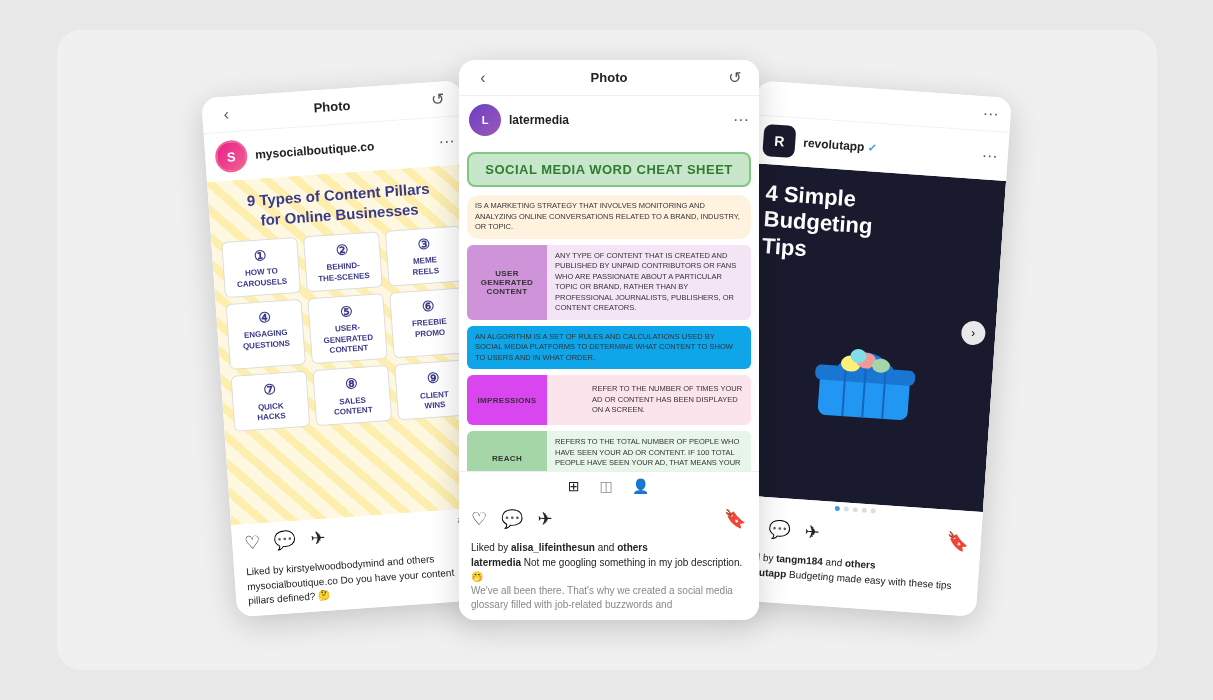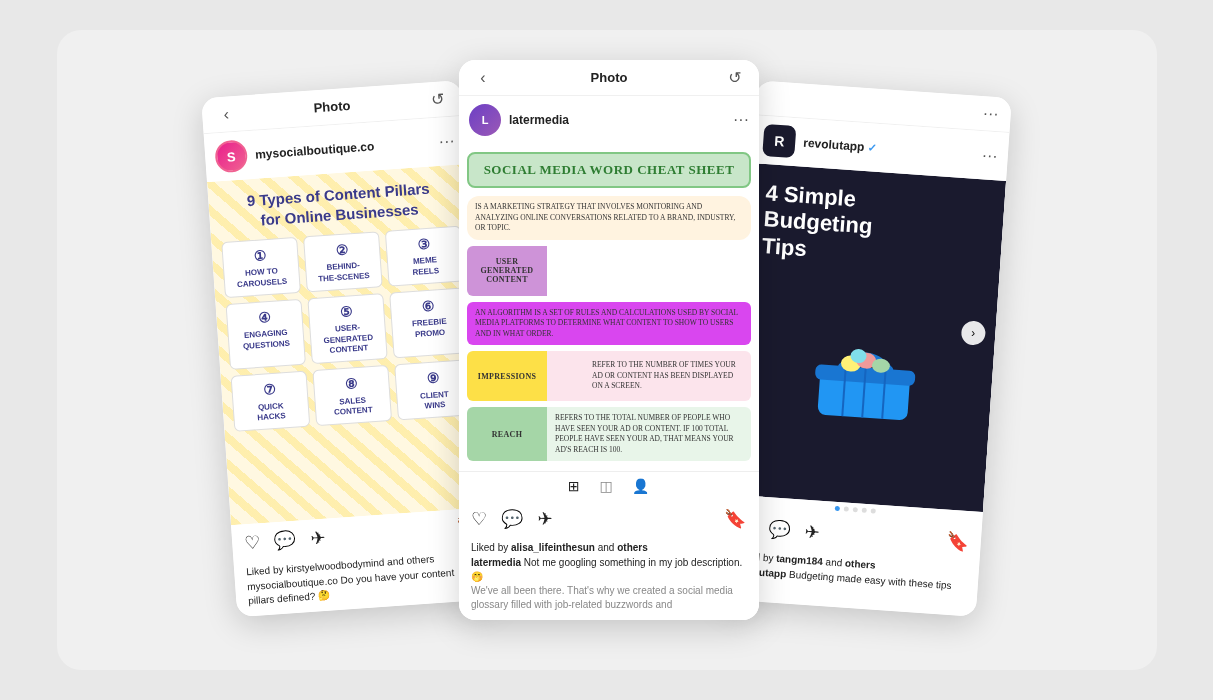--- a/index.html
+++ b/index.html
@@ -195,21 +195,20 @@
       font-size: 14px;
       margin-bottom: 3px;
     }
 
     
     .cheat-sheet {
       background: #fff;
       height: 100%;
       overflow-y: auto;
       scrollbar-width: none;
-      font-family: Liberation Serif, serif;
     }
     .cheat-sheet::-webkit-scrollbar { display: none; }
     .cs-header {
       background: #c8e6c9;
       border: 2px solid #81c784;
       border-radius: 8px;
       margin: 8px;
       padding: 8px 12px;
       text-align: center;
       font-size: 13px;
@@ -246,25 +245,25 @@
       color: #333;
       padding: 6px 8px;
       display: flex;
       align-items: center;
       line-height: 1.4;
       text-transform: uppercase;
     }
     .bg-orange { background: #ffcc80; }
     .bg-purple { background: #ce93d8; }
     .bg-blue { background: #90caf9; }
-    .bg-pink { background: #fde047; }
+    .bg-pink { background: #d946ef; }
     .bg-green { background: #a5d6a7; }
     .bg-def-orange { background: #fff3e0; border-radius: 12px; }
     .bg-def-purple { background: #f3e5f5; }
-    .bg-def-blue { background: #d946ef; }
+    .bg-def-blue { background: #0ea5e9; }
     .bg-def-pink { background: #fce4ec; padding-left: 45px; }
     .bg-def-green { background: #e8f5e9; }
 
     
     .revolut-post {
       background: #1a1a2e;
       height: 100%;
       padding: 16px;
       display: flex;
       flex-direction: column;
@@ -472,20 +471,21 @@
     <div class="post-image">
       <div class="cheat-sheet">
         <div class="cs-header">SOCIAL MEDIA WORD CHEAT SHEET</div>
 
         <div class="cs-row">
           <div class="cs-def bg-def-orange">IS A MARKETING STRATEGY THAT INVOLVES MONITORING AND ANALYZING ONLINE CONVERSATIONS RELATED TO A BRAND, INDUSTRY, OR TOPIC.</div>
         </div>
 
         <div class="cs-row">
           <div class="cs-term bg-purple">USER<br>GENERATED<br>CONTENT</div>
+          <div class="cs-def bg-def-purple">ANY TYPE OF CONTENT THAT IS CREATED AND PUBLISHED BY UNPAID CONTRIBUTORS OR FANS WHO ARE PASSIONATE ABOUT A PARTICULAR TOPIC OR BRAND, RATHER THAN BY PROFESSIONAL JOURNALISTS, PUBLISHERS, OR CONTENT CREATORS.</div>
         </div>
 
         <div class="cs-row">
           <div class="cs-def bg-def-blue">AN ALGORITHM IS A SET OF RULES AND CALCULATIONS USED BY SOCIAL MEDIA PLATFORMS TO DETERMINE WHAT CONTENT TO SHOW TO USERS AND IN WHAT ORDER.</div>
         </div>
 
         <div class="cs-row">
           <div class="cs-term bg-pink">IMPRESSIONS</div>
           <div class="cs-def bg-def-pink">REFER TO THE NUMBER OF TIMES YOUR AD OR CONTENT HAS BEEN DISPLAYED ON A SCREEN.</div>
         </div>

